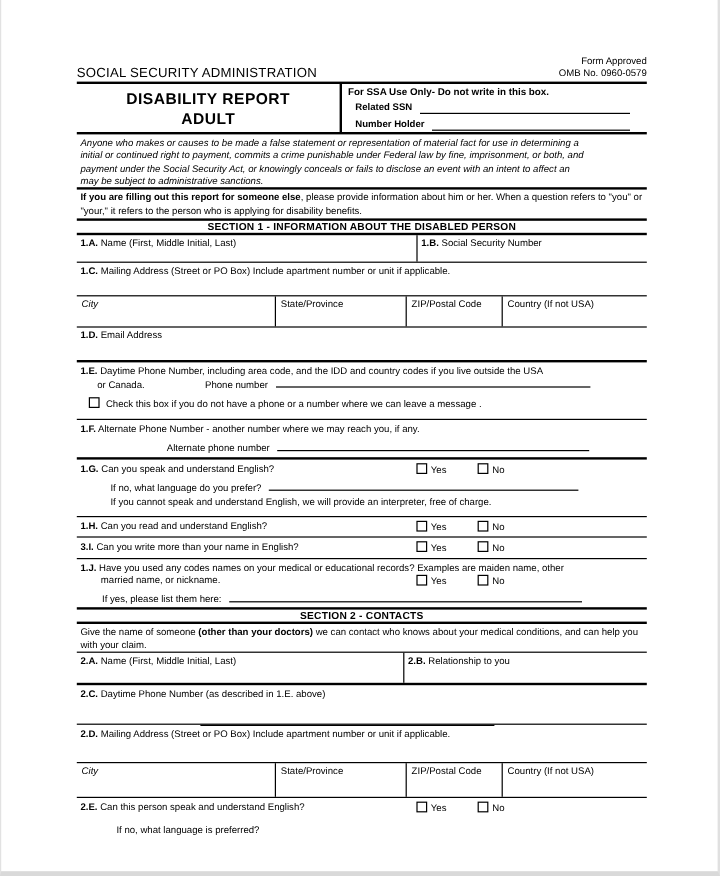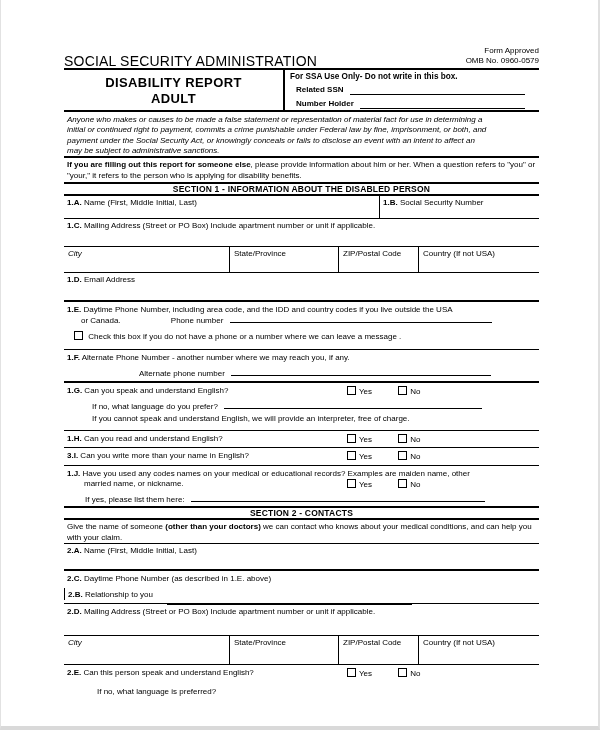--- a/index.html
+++ b/index.html
@@ -4,41 +4,41 @@
 <style>
   * { margin:0; padding:0; box-sizing:border-box; }
   body { width:600px; height:730px; background:#f2f2f2; font-family:"Liberation Sans", sans-serif; color:#000; }
   .page { position:relative; width:600px; height:730px; background:#ffffff;
           border-left:1px solid #e2e2e2; border-right:2px solid #e0e0e0; border-bottom:4px solid #d9d9d9; }
   .content { position:absolute; left:63px; top:0; width:475px; font-size:8px; line-height:10px; }
   .b { font-weight:bold; }
 
   
   .hdr { display:flex; justify-content:space-between; align-items:flex-end; padding-top:44px; height:68px; padding-bottom:2px; }
-  .hdr-agency { font-size:14px; letter-spacing:.2px; }
+  .hdr-agency { font-size:11px; letter-spacing:.2px; }
   .hdr-approval { text-align:right; font-size:8px; line-height:10px; }
 
   
   .titlebox { display:flex; border-top:2px solid #000; border-bottom:2px solid #000; height:44px; }
   .title-left { width:219px; text-align:center; font-weight:bold; font-size:13px; line-height:16px; padding-top:5px; letter-spacing:.4px; }
   .title-right { flex:1; border-left:2px solid #000; padding:2px 4px 0 5px; }
   .ssa-head { font-weight:bold; font-size:8.2px; }
   .ssa-line { display:flex; align-items:center; margin-top:2px; padding-left:6px; height:12px; }
   .ssa-line .lbl { font-weight:bold; font-size:8px; white-space:nowrap; }
   .fill { flex:1; border-bottom:1px solid #000; margin-left:6px; margin-right:10px; height:9px; }
 
   
   .legal { padding:3px 3px 2px 3px; border-bottom:2px solid #000; font-style:italic; font-size:8px; line-height:10.3px; height:46px; }
   .fillnote { padding:2px 3px; border-bottom:2px solid #000; height:26px; line-height:10.5px; }
   .sechead { text-align:center; font-weight:bold; font-size:8.5px; border-bottom:2px solid #000; height:12px; line-height:11px; letter-spacing:.2px; }
 
   
   .row { position:relative; border-bottom:1px solid #000; padding:2px 3px 0 3px; }
   .row.thick { border-bottom-width:2px; }
-  .split { display:flex; padding:0;gap:32px; }
+  .split { display:flex; padding:0; }
   .split > div { padding:2px 3px 0 3px; }
   .cell-r { border-left:1px solid #000; flex:1; }
 
   
   .citytab { display:flex; padding:0; }
   .citytab > div { padding:2px 3px 0 4px; }
   .ct1 { width:165px;font-style:italic; }
   .ct2 { width:109px; border-left:1px solid #000; }
   .ct3 { width:80px;  border-left:1px solid #000; }
   .ct4 { flex:1;      border-left:1px solid #000; }
@@ -197,21 +197,21 @@
       <div style="padding-left:18px; margin-top:5px;">
         <span>If yes, please list them here:</span>
         <span class="uline" style="width:294px; margin-left:4px;"></span>
       </div>
     </div>
 
     <div class="sechead">SECTION 2 - CONTACTS</div>
 
     <div class="row" style="height:24px; line-height:10.5px;"><span>Give the name of someone </span><span class="b">(other than your doctors)</span><span> we can contact who knows about your medical conditions, and can help you with your claim.</span></div>
 
-    <div class="row split thick" style="height:27px;flex-direction:column;">
+    <div class="row split thick" style="height:27px;">
       <div style="width:272px;">
         <span class="b">2.A.</span>
         <span>Name (First, Middle Initial, Last)</span>
       </div>
       <div class="cell-r">
         <span class="b">2.B.</span>
         <span>Relationship to you</span>
       </div>
     </div>
 

